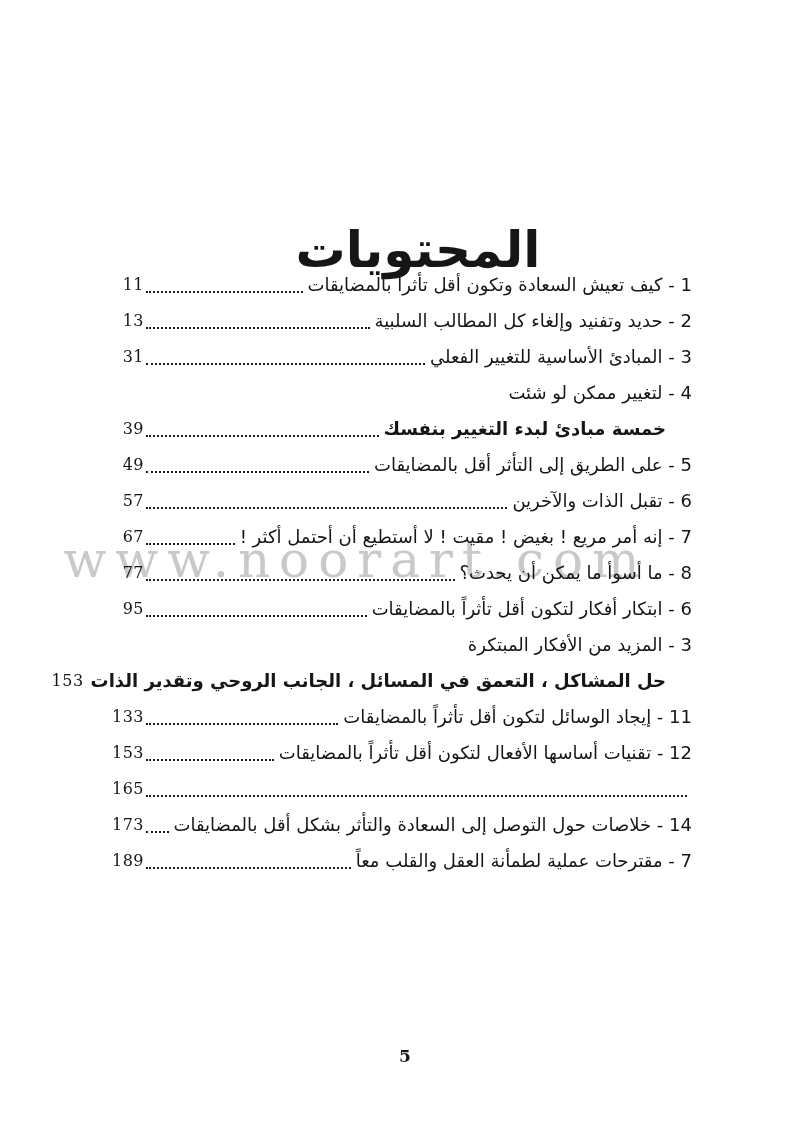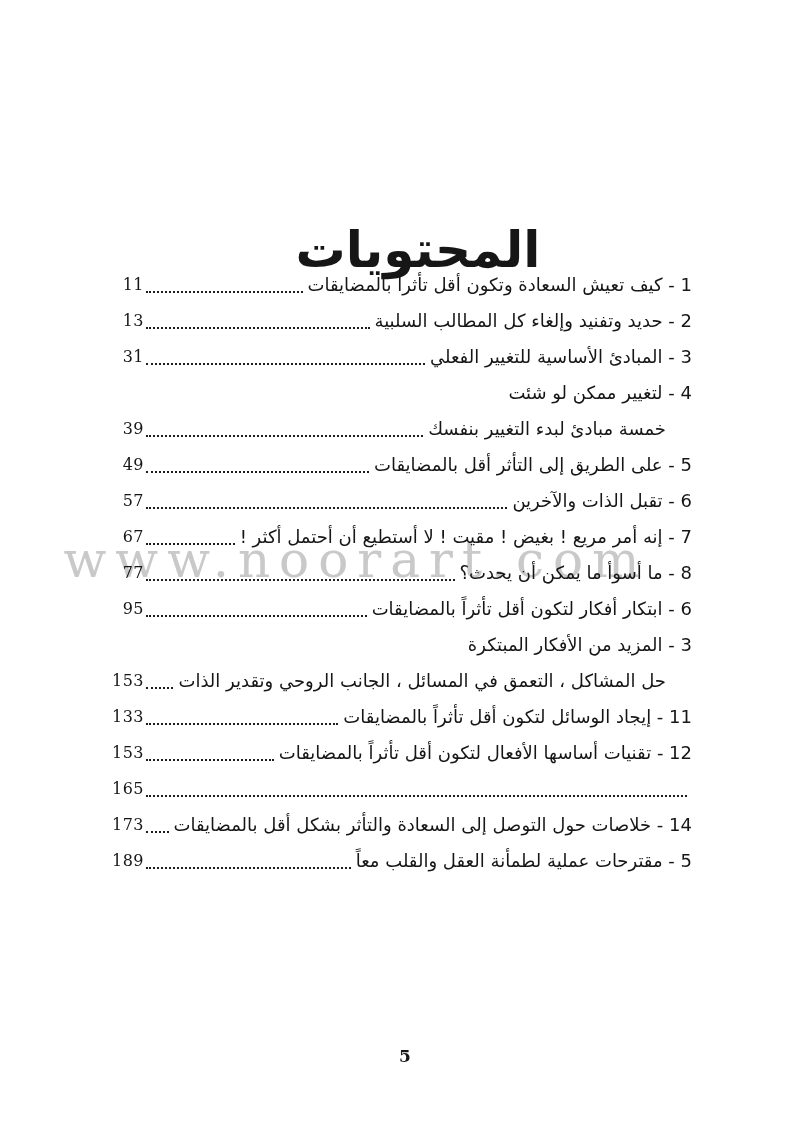--- a/index.html
+++ b/index.html
@@ -64,20 +64,21 @@
     align-items: center;
     height: 36px;
     font-size: 18px;
   }
   .row .entry-text {
     white-space: nowrap;
     flex: 0 0 auto;
   }
   .row.indent .entry-text {
     padding-right: 26px;
+    font-weight: bold;
   }
   .row .dots {
     flex: 1 1 0;
     min-width: 0;
     height: 15px;
     border-bottom: 2px dotted #1d1d1d;
     margin-left: 2px;
     margin-right: 5px;
   }
   .row .pagenum {
@@ -189,21 +190,21 @@
         <div class="row">
     <span class="dots"></span>
     <span class="pagenum">165</span>
   </div>
         <div class="row">
     <span class="entry-text">14 - خلاصات حول التوصل إلى السعادة والتأثر بشكل أقل بالمضايقات</span>
     <span class="dots"></span>
     <span class="pagenum">173</span>
   </div>
         <div class="row">
-    <span class="entry-text">5 - مقترحات عملية لطمأنة العقل والقلب معاً</span>
+    <span class="entry-text">7 - مقترحات عملية لطمأنة العقل والقلب معاً</span>
     <span class="dots"></span>
     <span class="pagenum">189</span>
   </div>
       </div>
 
     <div class="footer-num">5</div>
 
   </div>
 </div>
 

